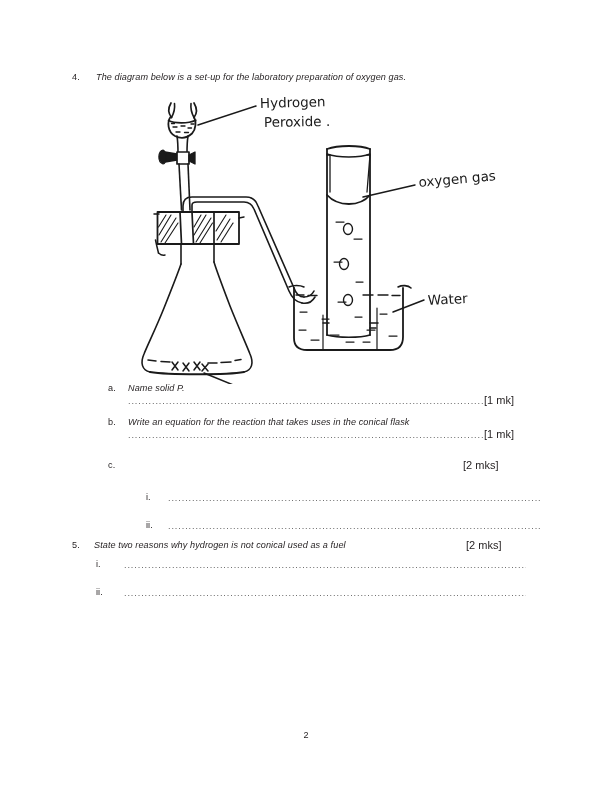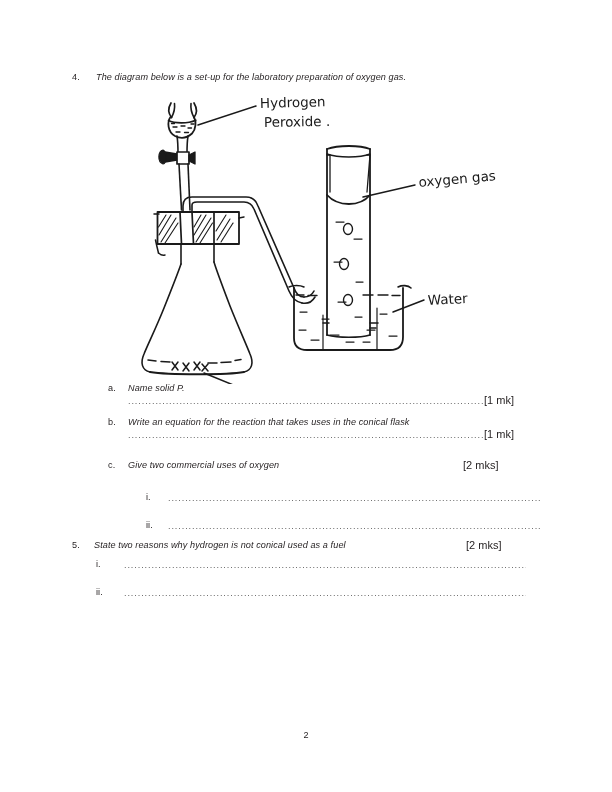--- a/index.html
+++ b/index.html
@@ -299,21 +299,20 @@
     <span class="q-num" style="width:20px;">b.</span>
     <span class="q-text">Write an equation for the reaction that takes uses in the conical flask</span>
   </div>
   <div class="dots" style="left:128px; top:429px; width:356px;">
     <span class="dots-inner" style="width:356px;">.......................................................................................................................................................................................................................................................................</span>
   </div>
   <div class="marks" style="left:484px; top:428px;">[1 mk]</div>
 
   <div class="q-row" style="left:108px; top:459px;">
     <span class="q-num" style="width:20px;">c.</span>
-    <span class="q-text">Give two commercial uses of oxygen</span>
   </div>
   <div class="marks" style="left:463px; top:459px;">[2 mks]</div>
 
   <div class="q-row" style="left:146px; top:491px;">
     <span class="q-num" style="width:18px;">i.</span>
   </div>
   <div class="dots" style="left:168px; top:492px; width:372px;">
     <span class="dots-inner" style="width:372px;">.......................................................................................................................................................................................................................................................................</span>
   </div>
 

